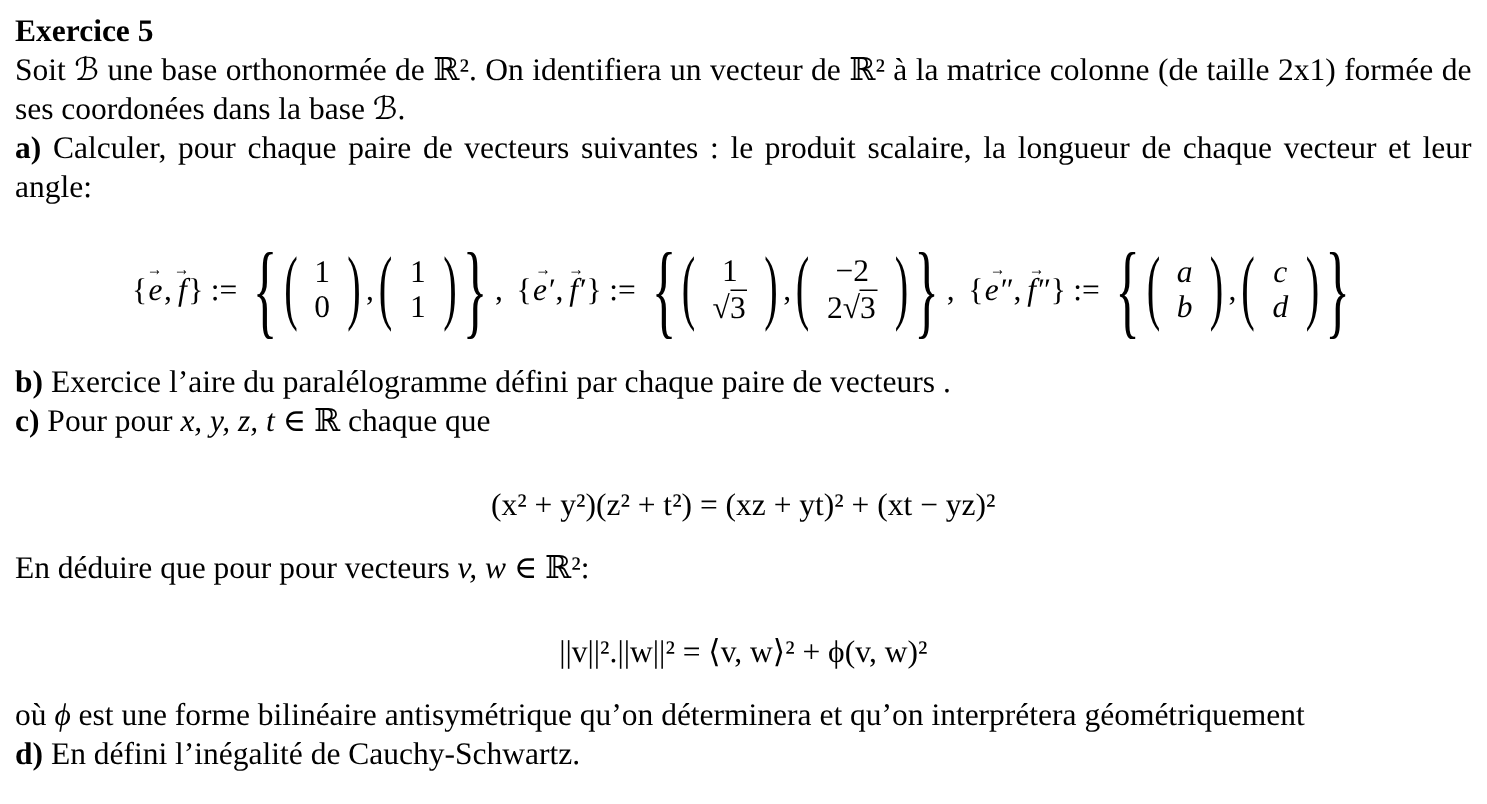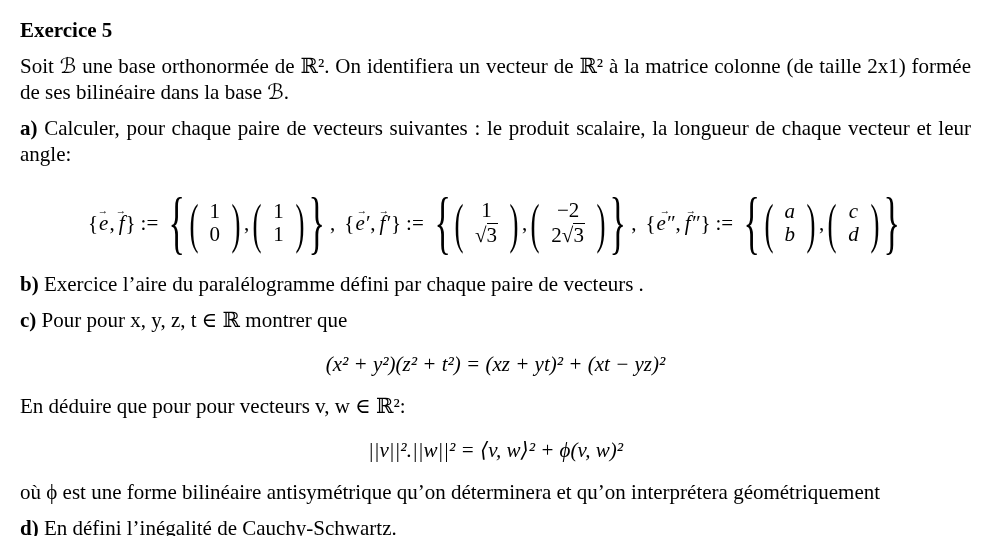--- a/index.html
+++ b/index.html
@@ -4,29 +4,29 @@
 <style>
   html, body { margin: 0; padding: 0; }
   body {
     width: 991px; height: 536px; box-sizing: border-box;
     padding: 7px 10px 0 10px;
     background: #ffffff; color: #000000;
     font-family: "Liberation Serif", "DejaVu Serif", "DejaVu Sans", serif;
     font-size: 21px; line-height: 1.24;
     overflow: hidden;
   }
-  p { margin: 10px; text-align: justify; }
+  p { margin: 0; text-align: justify; }
   .title { font-weight: bold; }
   b.ilabel { font-weight: bold; }
-  .it { }
+  .it { font-style: italic; }
 
   
   .eqline {
-    text-align: center; font-style: italic;
-    margin: 18px 0 16px 0;
+    text-align: center; 
+    margin: 30px 0 16px 0;
   }
 
   
   .mathdisplay {
     display: flex; align-items: center; justify-content: center;
     margin: 24px 0 16px 0; min-height: 64px;
   }
   .pair { display: inline-flex; align-items: center; }
   .lbl { display: inline-flex; align-items: center; white-space: nowrap; }
   .lbl .comma { margin-right: 3px; }
@@ -60,21 +60,21 @@
     display: inline-block; border-top: 1.5px solid currentColor;
     line-height: 1.05; padding-right: 1px;
   }
   .rand:empty { display: none; }
 </style>
 </head>
 <body>
 
 <p class="title"><span>Exercice 5</span></p>
 
-<p><span>Soit ℬ une base orthonormée de ℝ². On identifiera un vecteur de ℝ² à la matrice colonne (de taille 2x1) formée de ses bilinéaire dans la base ℬ.</span></p>
+<p><span>Soit ℬ une base orthonormée de ℝ². On identifiera un vecteur de ℝ² à la matrice colonne (de taille 2x1) formée de ses coordonées dans la base ℬ.</span></p>
 
 <p><b class="ilabel">a)</b><span> Calculer, pour chaque paire de vecteurs suivantes : le produit scalaire, la longueur de chaque vecteur et leur angle:</span></p>
 
 <div class="mathdisplay">
 
   <span class="pair">
     <span class="lbl">
         <span>{</span>
         <span class="vec"><span class="arr">→</span><span class="vl">e</span></span>
         <span class="comma">,</span>
@@ -161,21 +161,21 @@
         <span class="entry"><span>d</span><span class="sq"><span class="rad"></span></span></span>
       </span>
       <span class="paren">)</span>
     </span>
     <span class="bigbrace">}</span>
   </span>
 </div>
 
 <p><b class="ilabel">b)</b><span> Exercice l’aire du paralélogramme défini par chaque paire de vecteurs .</span></p>
 
-<p><b class="ilabel">c)</b><span> Pour pour </span><span class="it">x, y, z, t</span><span> ∈ ℝ montrer que</span></p>
+<p><b class="ilabel">c)</b><span> Pour pour </span><span class="it">x, y, z, t</span><span> ∈ ℝ chaque que</span></p>
 
 <p class="eqline"><span>(x² + y²)(z² + t²) = (xz + yt)² + (xt − yz)²</span></p>
 
 <p><span>En déduire que pour pour vecteurs </span><span class="it">v, w</span><span> ∈ ℝ²:</span></p>
 
 <p class="eqline"><span>||v||².||w||² = ⟨v, w⟩² + ϕ(v, w)²</span></p>
 
 <p><span>où </span><span class="it">ϕ</span><span> est une forme bilinéaire antisymétrique qu’on déterminera et qu’on interprétera géométriquement</span></p>
 
 <p><b class="ilabel">d)</b><span> En défini l’inégalité de Cauchy-Schwartz.</span></p>

